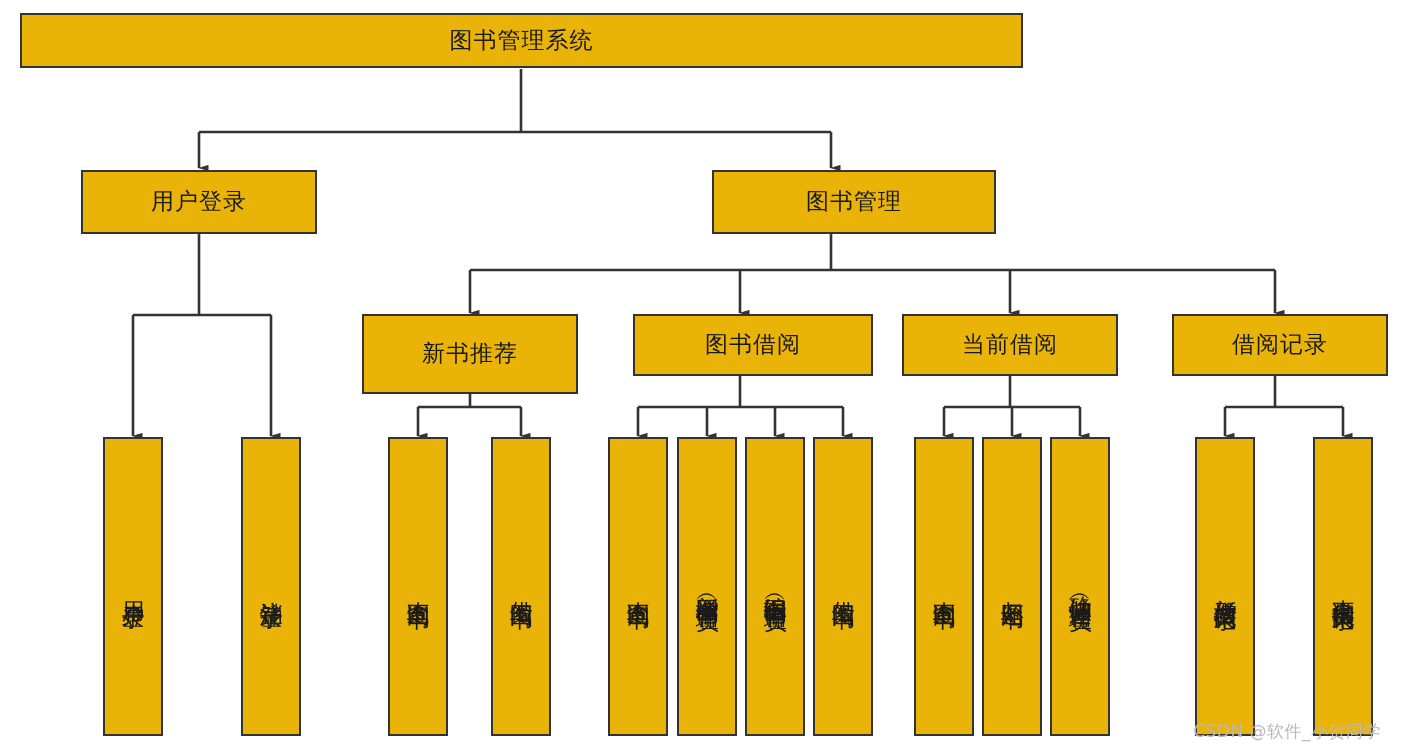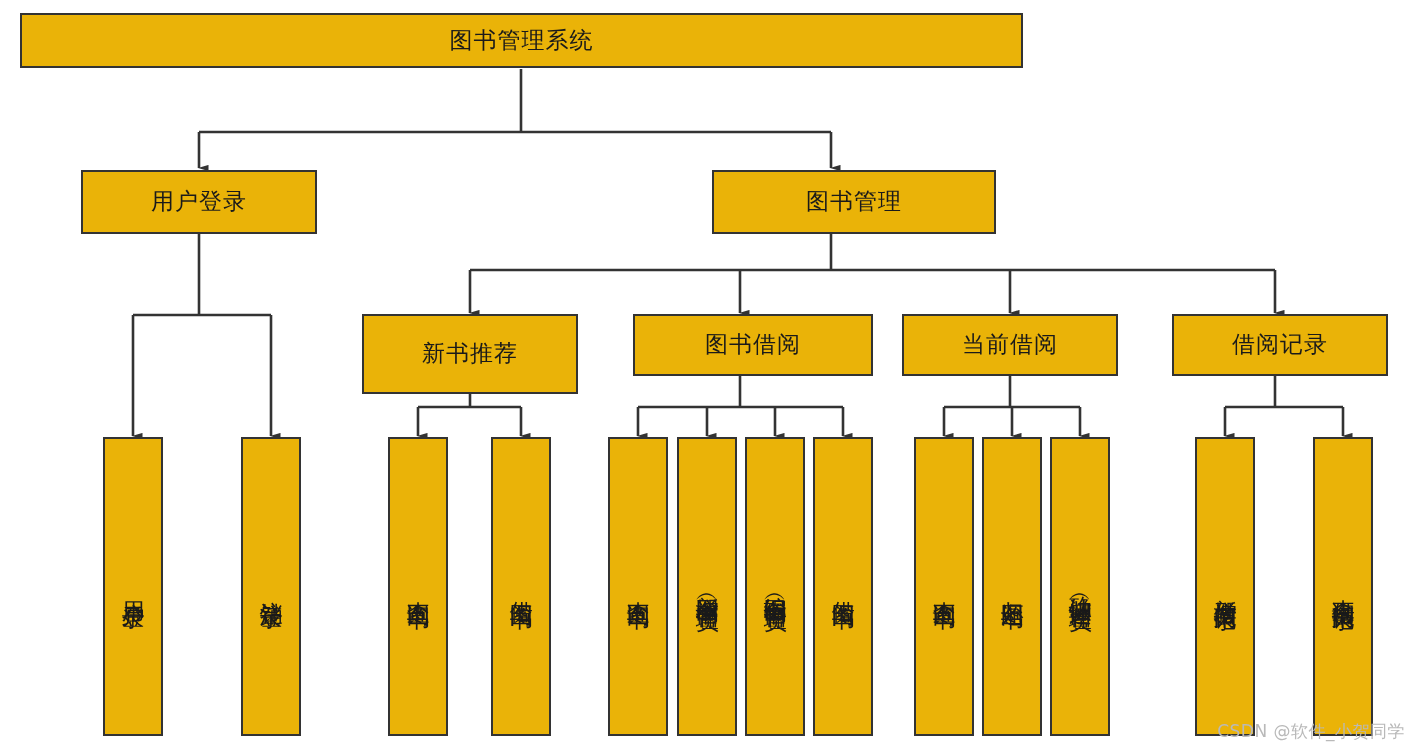--- a/index.html
+++ b/index.html
@@ -50,21 +50,21 @@
     padding: 6px 0;
     text-align: center;
   }
   .node.vert > span {
     display: block;
     writing-mode: vertical-rl;
     text-orientation: upright;
   }
   #watermark {
     position: absolute;
-    right: 0;
+    right: 24px;
     bottom: 4px;
     font-size: 17px;
     color: #b9b9b9;
     letter-spacing: 0.5px;
     white-space: nowrap;
     font-family: "DejaVu Sans", "Liberation Sans", sans-serif;
     margin-left: 6px;
   }
 </style>
 </head>

